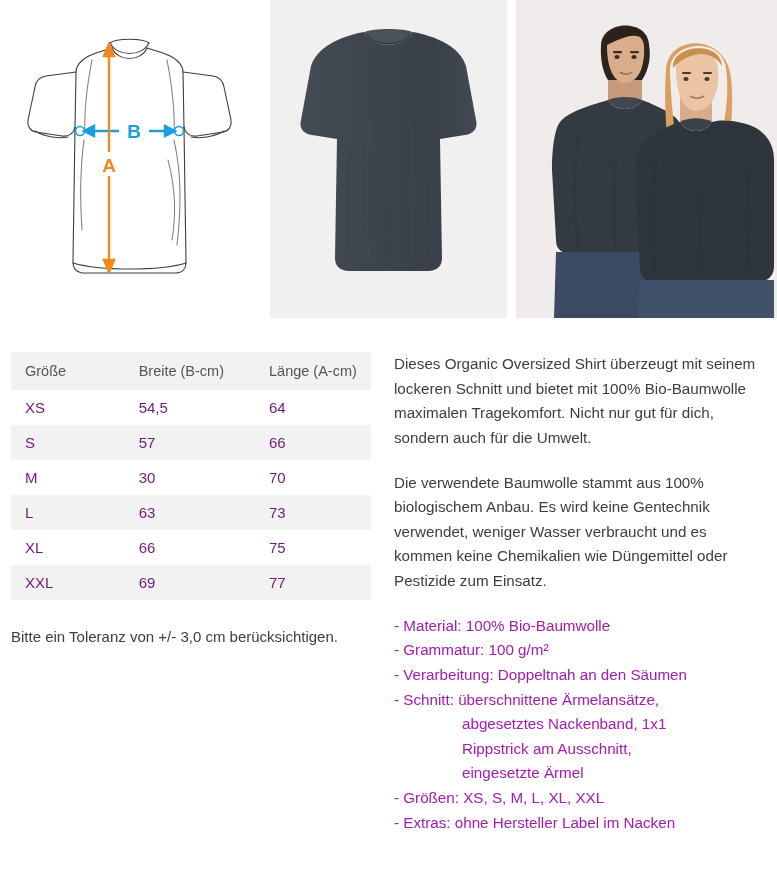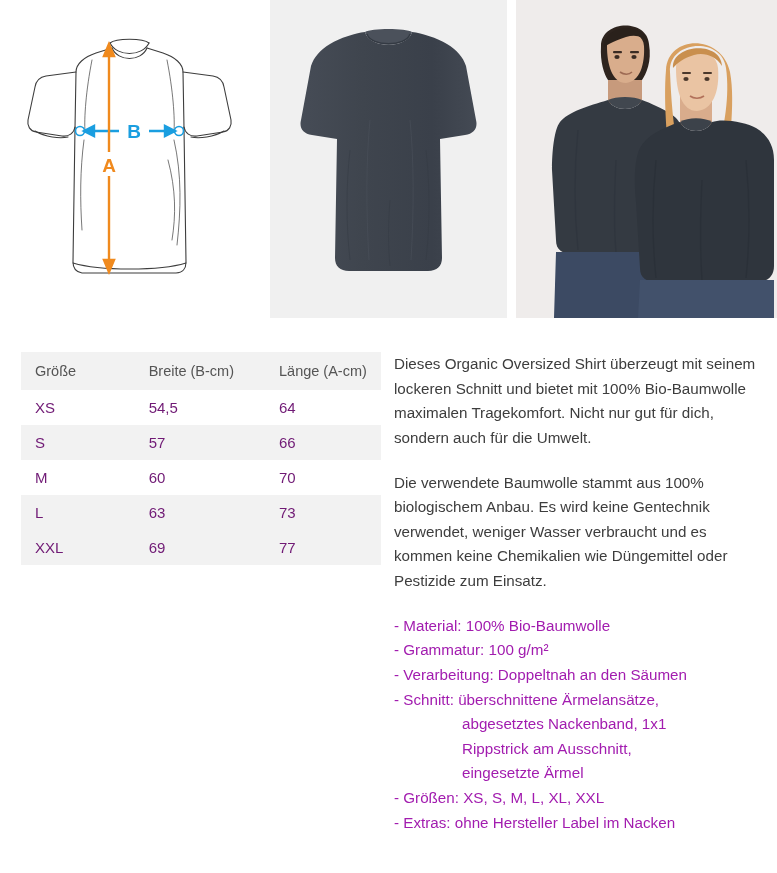--- a/index.html
+++ b/index.html
@@ -52,21 +52,21 @@
     width: 261px; height: 318px;
   }
 
   
   .content {
     display: flex;
     padding: 0;
   }
   .left-col {
     width: 394px;
-    padding-left: 21px;
+    padding-left: 11px;
     padding-top: 34px;
     box-sizing: border-box;
   }
   .right-col {
     width: 383px;
     padding-top: 34px;
     padding-right: 15px;
     box-sizing: border-box;
   }
 
@@ -289,36 +289,42 @@
           <td class="c1">54,5</td>
           <td class="c2">64</td>
         </tr>
         <tr class="odd">
           <td class="c0">S</td>
           <td class="c1">57</td>
           <td class="c2">66</td>
         </tr>
         <tr class="even">
           <td class="c0">M</td>
-          <td class="c1">60</td>
+          <td class="c1">30</td>
           <td class="c2">70</td>
         </tr>
         <tr class="odd">
           <td class="c0">L</td>
           <td class="c1">63</td>
           <td class="c2">73</td>
         </tr>
+        <tr class="even">
+          <td class="c0">XL</td>
+          <td class="c1">66</td>
+          <td class="c2">75</td>
+        </tr>
         <tr class="odd">
           <td class="c0">XXL</td>
           <td class="c1">69</td>
           <td class="c2">77</td>
         </tr>
       </tbody>
     </table>
 
+    <div class="tolerance">Bitte ein Toleranz von +/- 3,0 cm berücksichtigen.</div>
   </div>
 
   <div class="right-col">
     <p class="desc-p">Dieses Organic Oversized Shirt überzeugt mit seinem lockeren Schnitt und bietet mit 100% Bio-Baumwolle maximalen Tragekomfort. Nicht nur gut für dich, sondern auch für die Umwelt.</p>
     <p class="desc-p">Die verwendete Baumwolle stammt aus 100% biologischem Anbau. Es wird keine Gentechnik verwendet, weniger Wasser verbraucht und es kommen keine Chemikalien wie Düngemittel oder Pestizide zum Einsatz.</p>
     <div class="spec-list">
       <div class="spec-line">- Material: 100% Bio-Baumwolle</div>
       <div class="spec-line">- Grammatur: 100 g/m²</div>
       <div class="spec-line">- Verarbeitung: Doppeltnah an den Säumen</div>
       <div class="spec-line">- Schnitt: überschnittene Ärmelansätze,</div>

